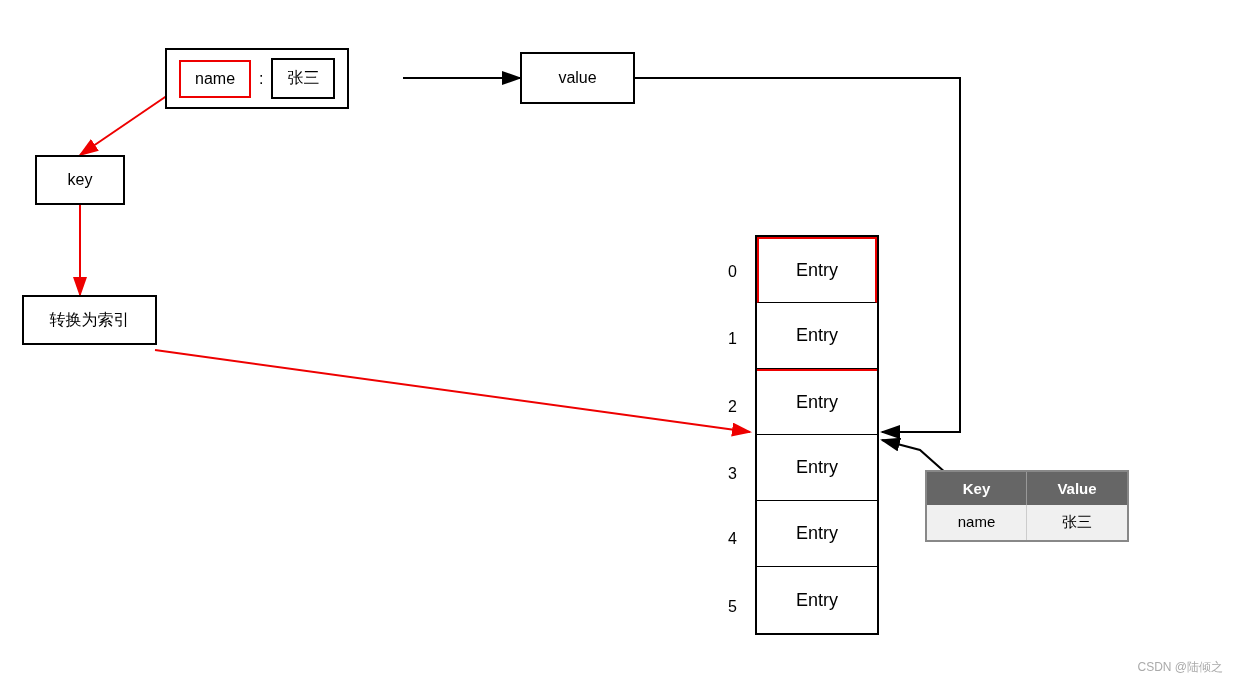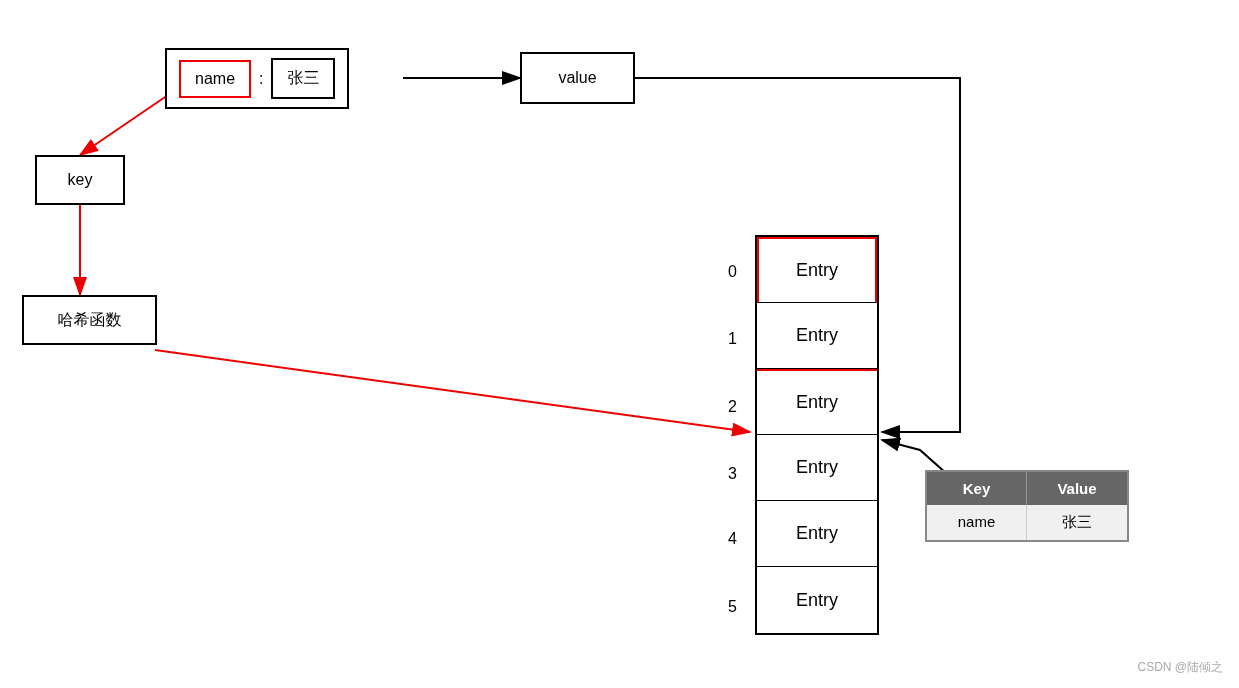--- a/index.html
+++ b/index.html
@@ -152,21 +152,21 @@
   <div class="pair-box" style="left:165px; top:48px; padding:4px 8px;">
     <span class="pair-name">name</span>
     <span class="pair-colon">:</span>
     <span class="pair-value">张三</span>
   </div>
 
   <div class="box" style="left:520px; top:52px; width:115px; height:52px;">value</div>
 
   <div class="box" style="left:35px; top:155px; width:90px; height:50px;">key</div>
 
-  <div class="box" style="left:22px; top:295px; width:135px; height:50px;">哈希函数</div>
+  <div class="box" style="left:22px; top:295px; width:135px; height:50px;">转换为索引</div>
 
 
   <span class="entry-index" style="left:728px; top:263px;">0</span>
   <span class="entry-index" style="left:728px; top:330px;">1</span>
   <span class="entry-index" style="left:728px; top:398px;">2</span>
   <span class="entry-index" style="left:728px; top:465px;">3</span>
   <span class="entry-index" style="left:728px; top:530px;">4</span>
   <span class="entry-index" style="left:728px; top:598px;">5</span>
 
   <div class="entry-table" style="left:755px; top:235px;">

